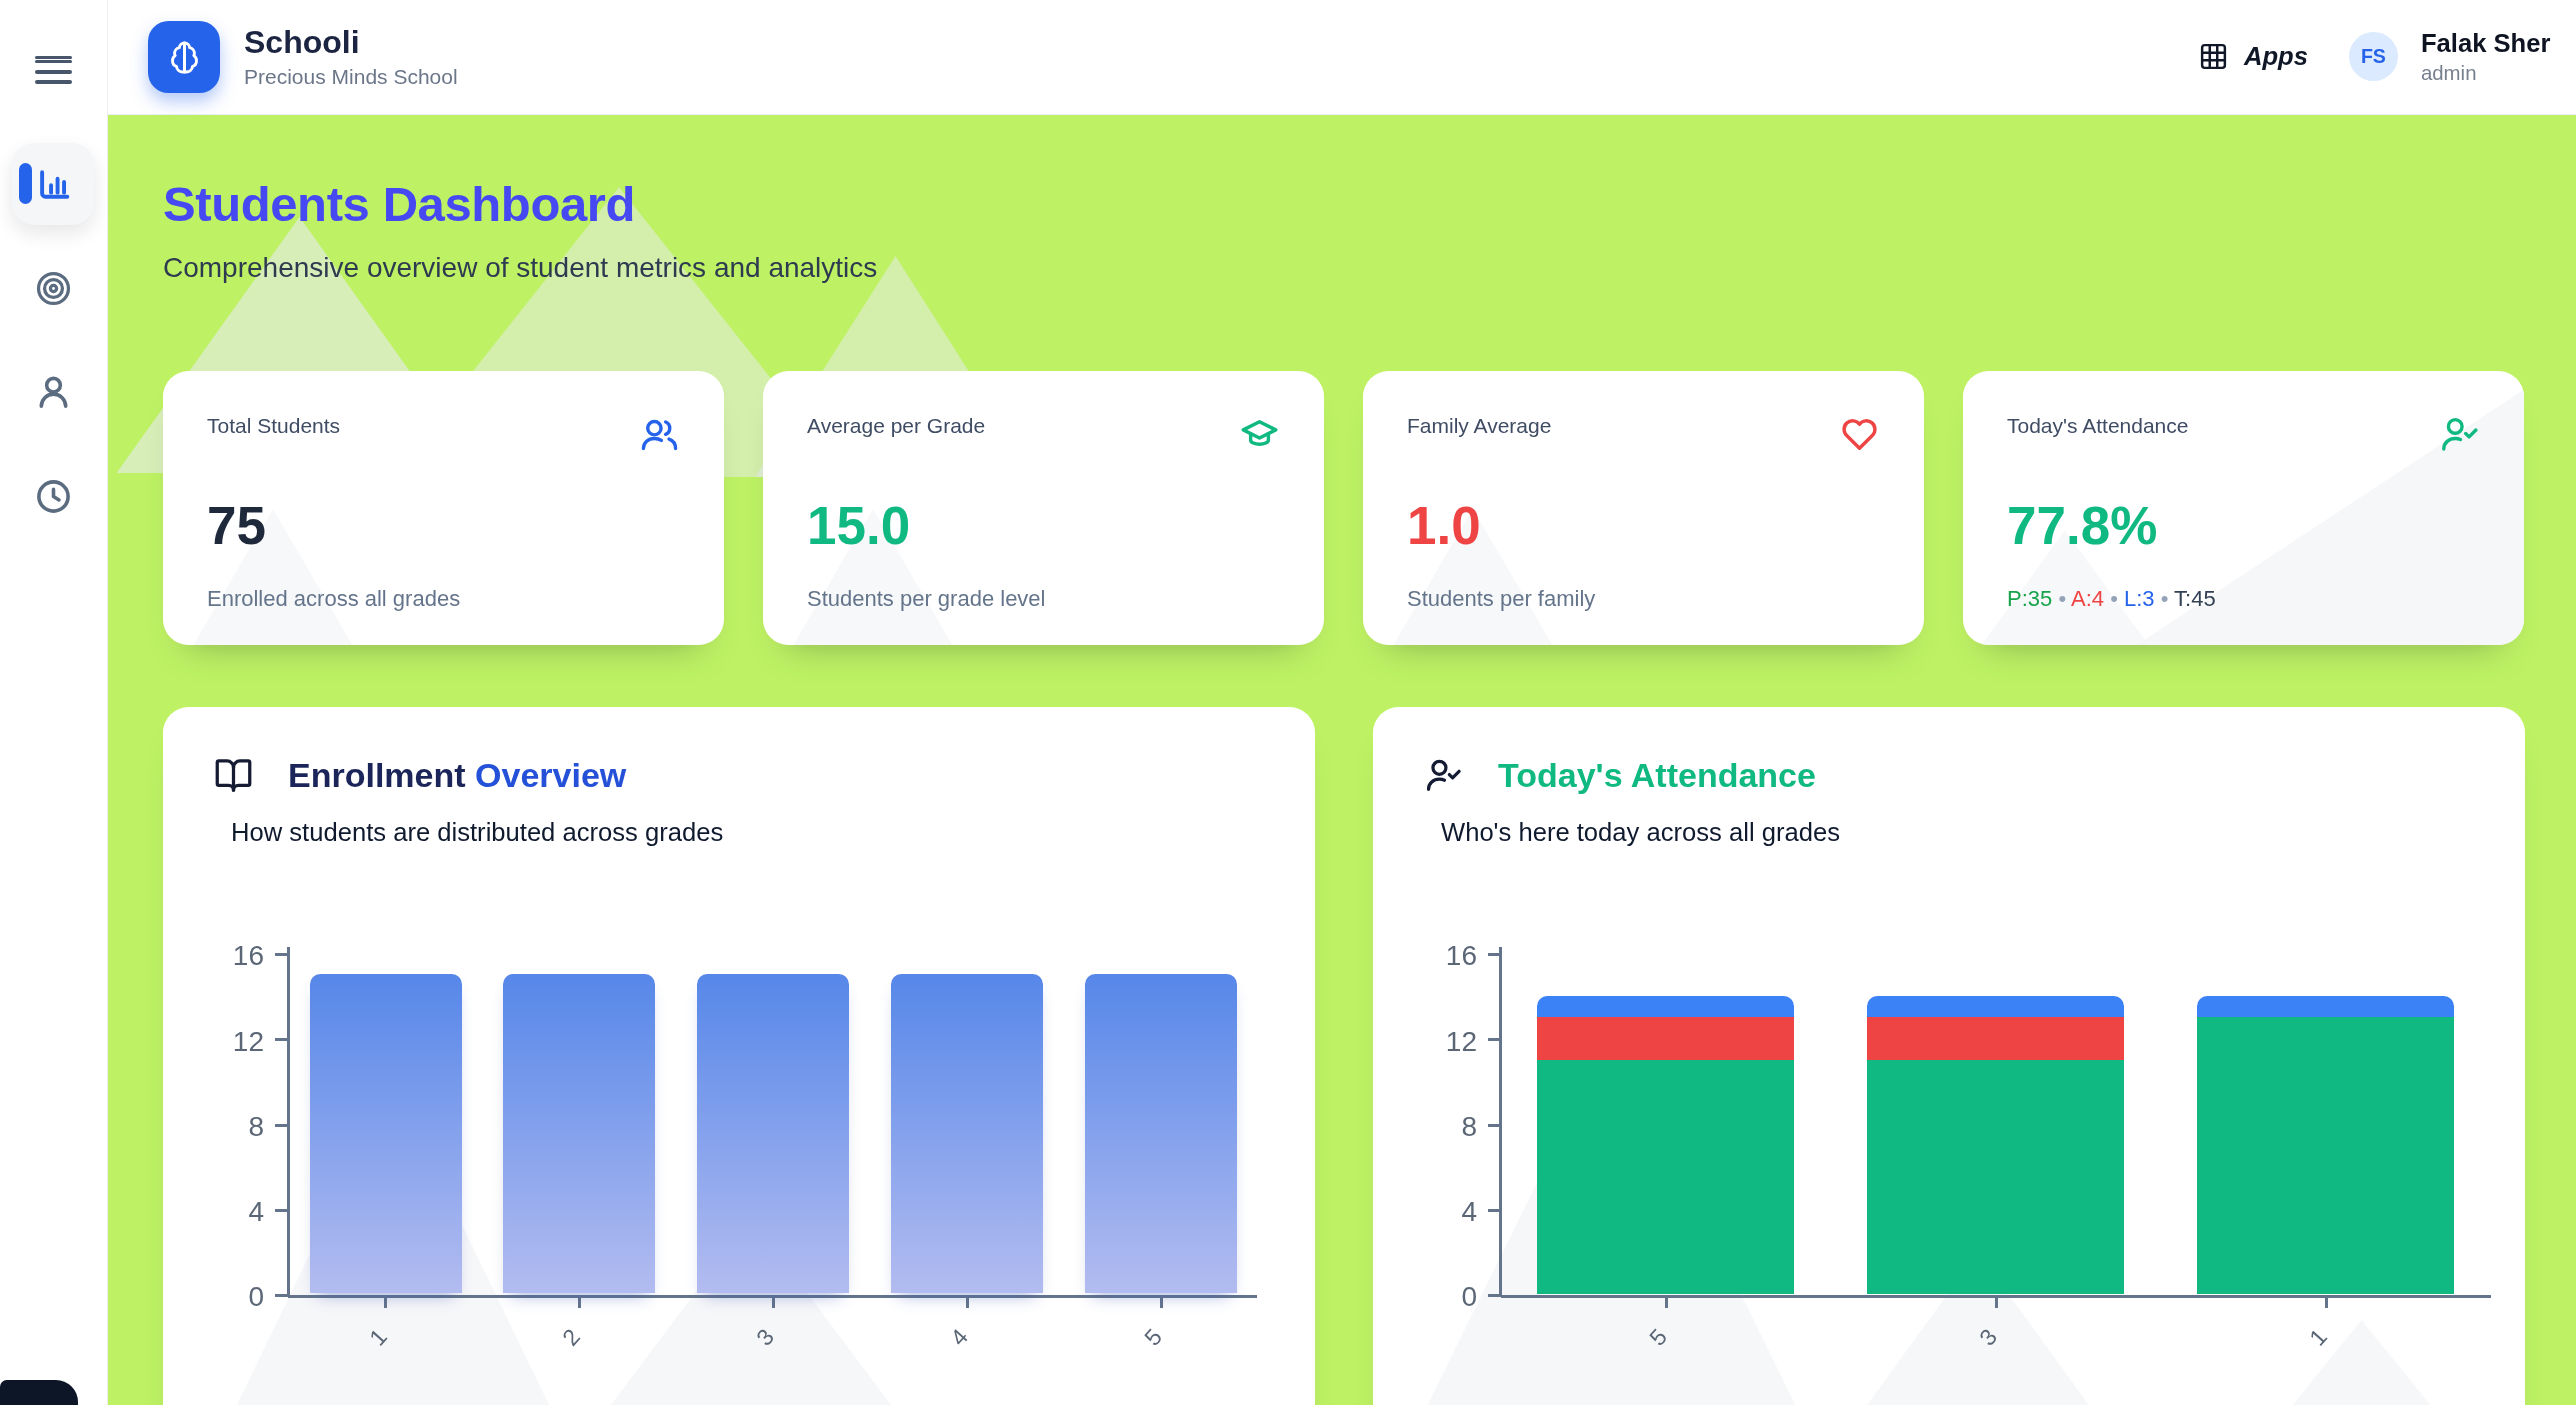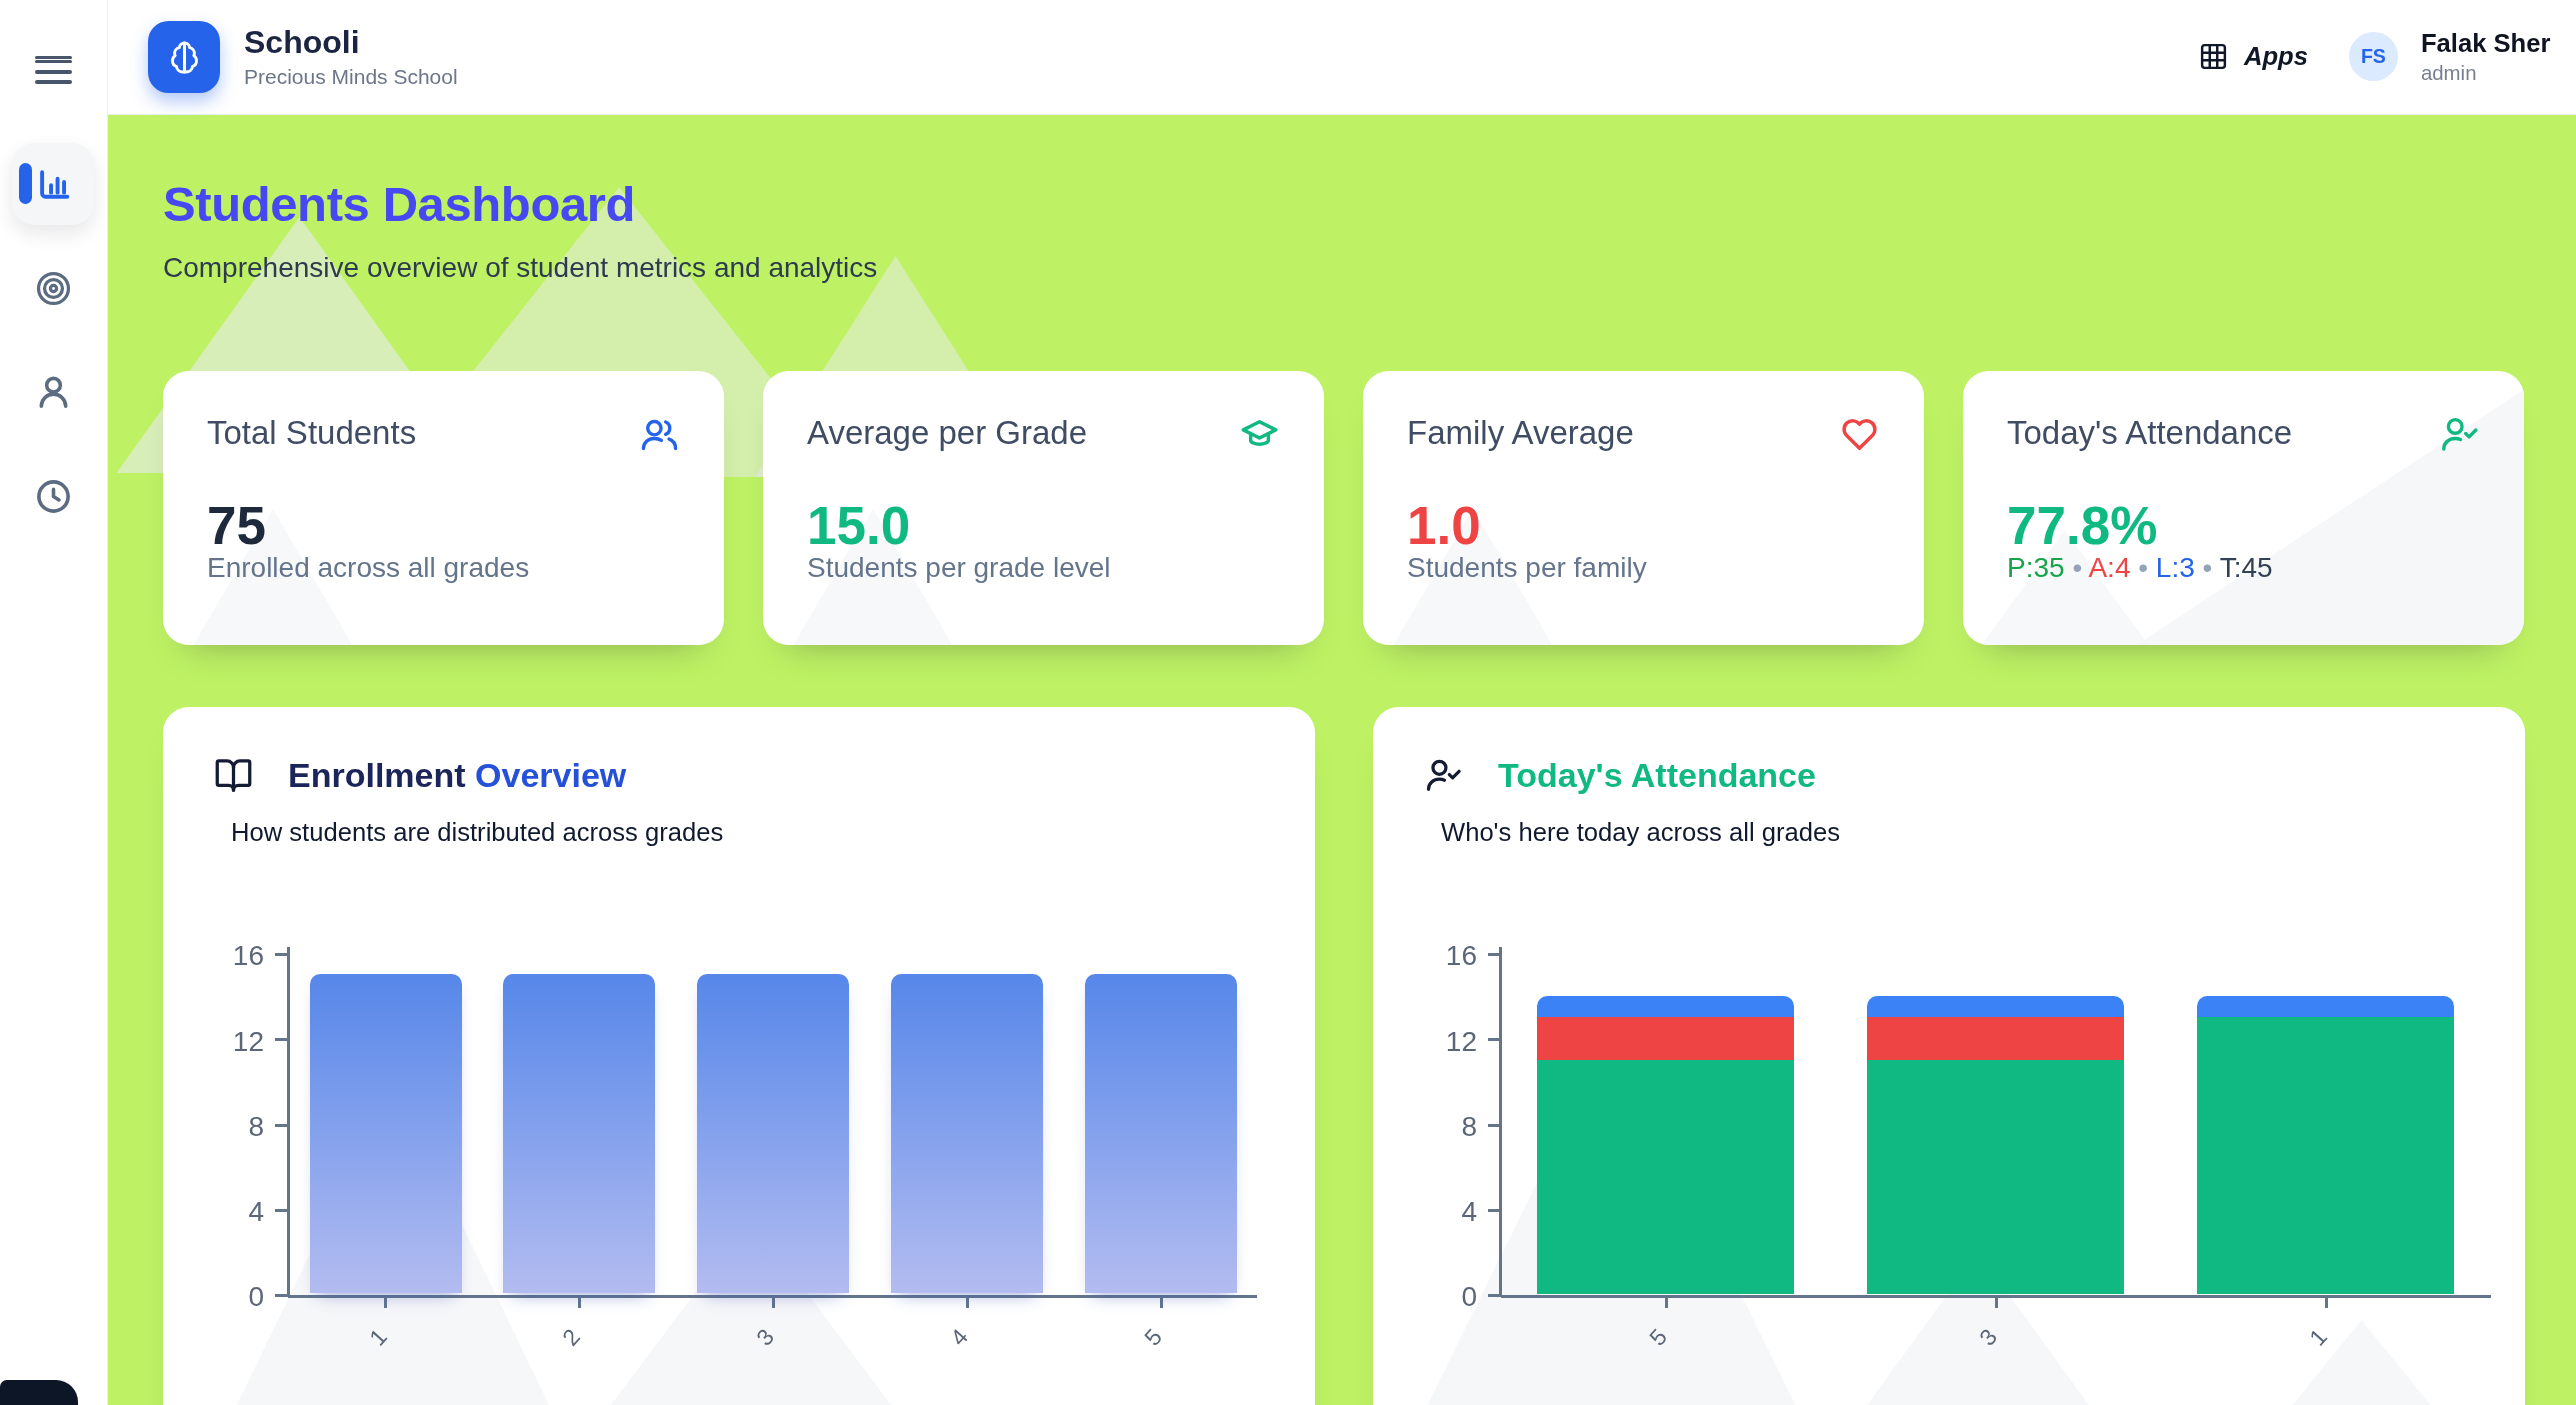--- a/index.html
+++ b/index.html
@@ -53,25 +53,25 @@
           background:#bef264; overflow:hidden; }
   .tri { position:absolute; clip-path:polygon(50% 0,100% 100%,0 100%); background:#e9ebf1; }
   .hero { position:absolute; left:55px; top:61px; z-index:2; }
   .hero-title { font-size:49px; font-weight:800; letter-spacing:-0.4px; color:#4649f2; }
   .hero-sub   { font-size:28px; color:#2e3a50; margin-top:20.4px; }
 
   .stats-row { position:absolute; left:55px; top:256px; display:flex; gap:39px; z-index:3; }
   .stat-card { position:relative; width:561px; height:274px; background:#fff; border-radius:25.6px;
                padding:43px 44px; box-shadow:0 22px 37px -24px rgba(15,23,42,.35); overflow:hidden; }
   .stat-top { display:flex; justify-content:space-between; align-items:flex-start; position:relative; z-index:1; }
-  .stat-label { font-size:33px; font-weight:500; color:#3f4c63; }
+  .stat-label { font-size:21px; font-weight:500; color:#3f4c63; }
   .stat-icon svg { width:41px; height:41px; }
   .stat-value { position:relative; z-index:1; margin-top:44px; font-size:53px; font-weight:800;
                 color:#1e293b; line-height:1; }
-  .stat-desc { position:relative; z-index:1; font-size:28px; color:#64748b; }
+  .stat-desc { position:relative; z-index:1; margin-top:34px; font-size:22px; color:#64748b; }
   .stat-breakdown .sep { color:#94a3b8; }
   .card-tri { position:absolute; clip-path:polygon(50% 0,100% 100%,0 100%); background:#f4f5f8; z-index:0; }
   .card-tri-diag { position:absolute; clip-path:polygon(100% 0,100% 100%,0 100%); background:#f4f5f8; z-index:0; }
 
   .charts-row { position:absolute; left:55px; top:592px; display:flex; gap:58px; z-index:3; }
   .chart-card { position:relative; width:1152px; height:860px; background:#fff; border-radius:25.6px;
                 box-shadow:0 22px 37px -24px rgba(15,23,42,.35); overflow:hidden; }
   .chart-head { position:absolute; left:51px; top:49px; display:flex; align-items:center; gap:35px; z-index:2; }
   .chart-head svg { width:39px; height:39px; }
   .chart-title { font-size:34px; font-weight:700; color:#1b2559; }

